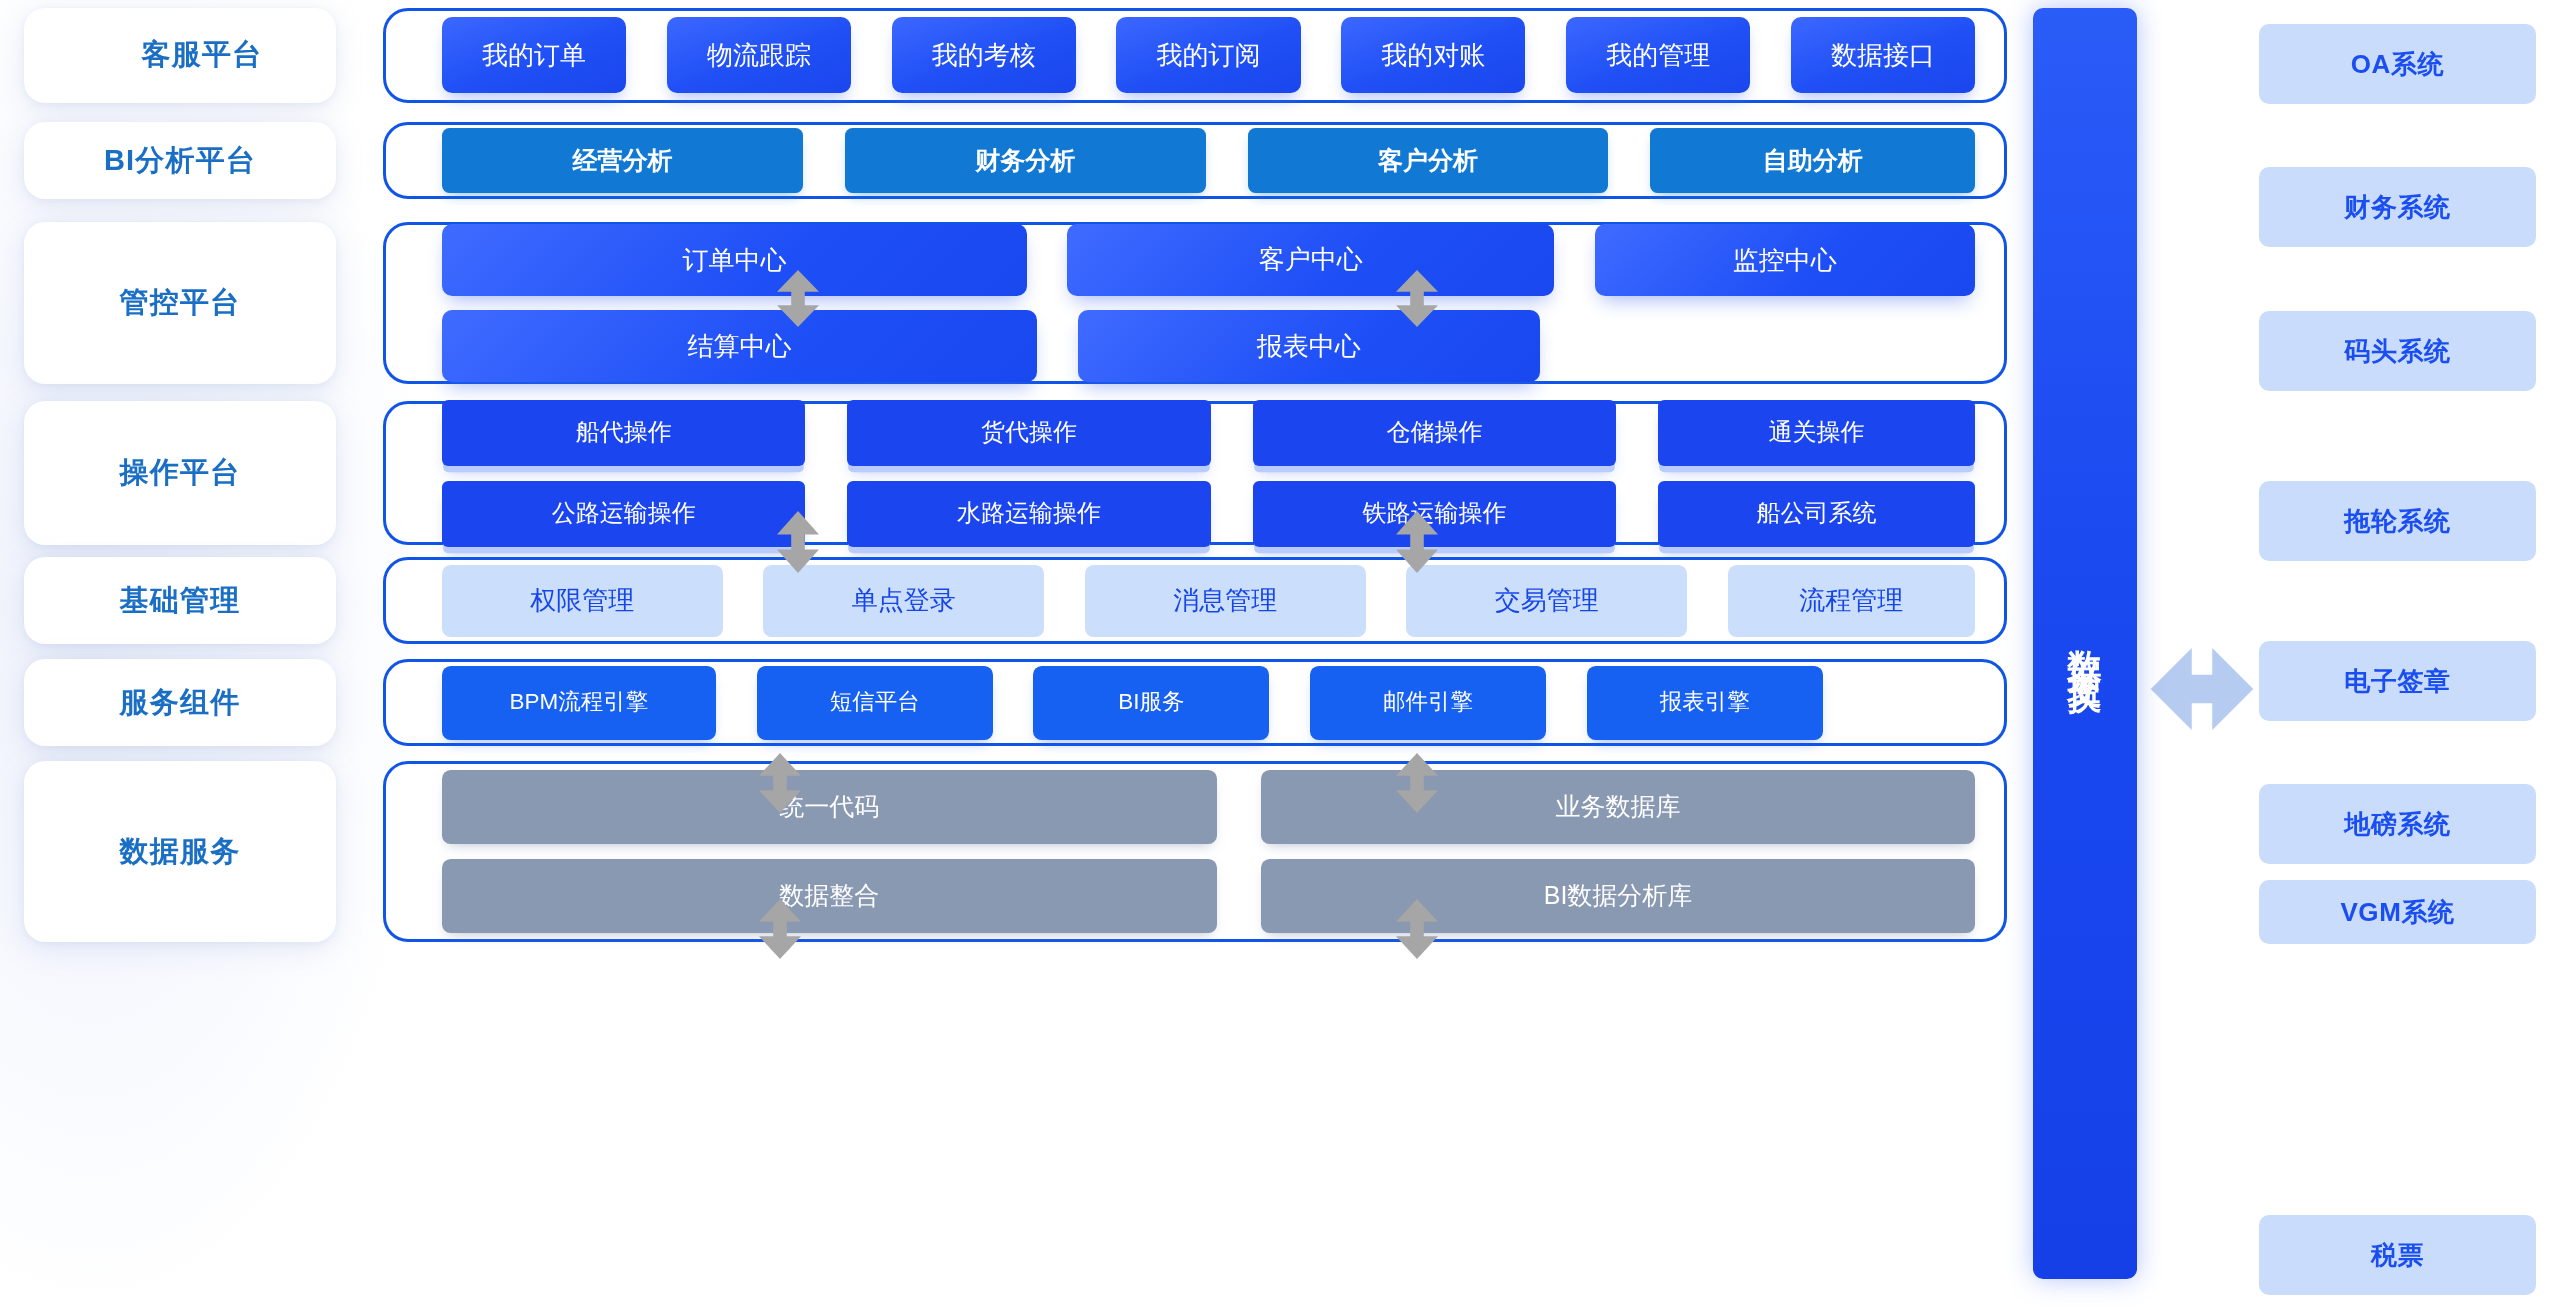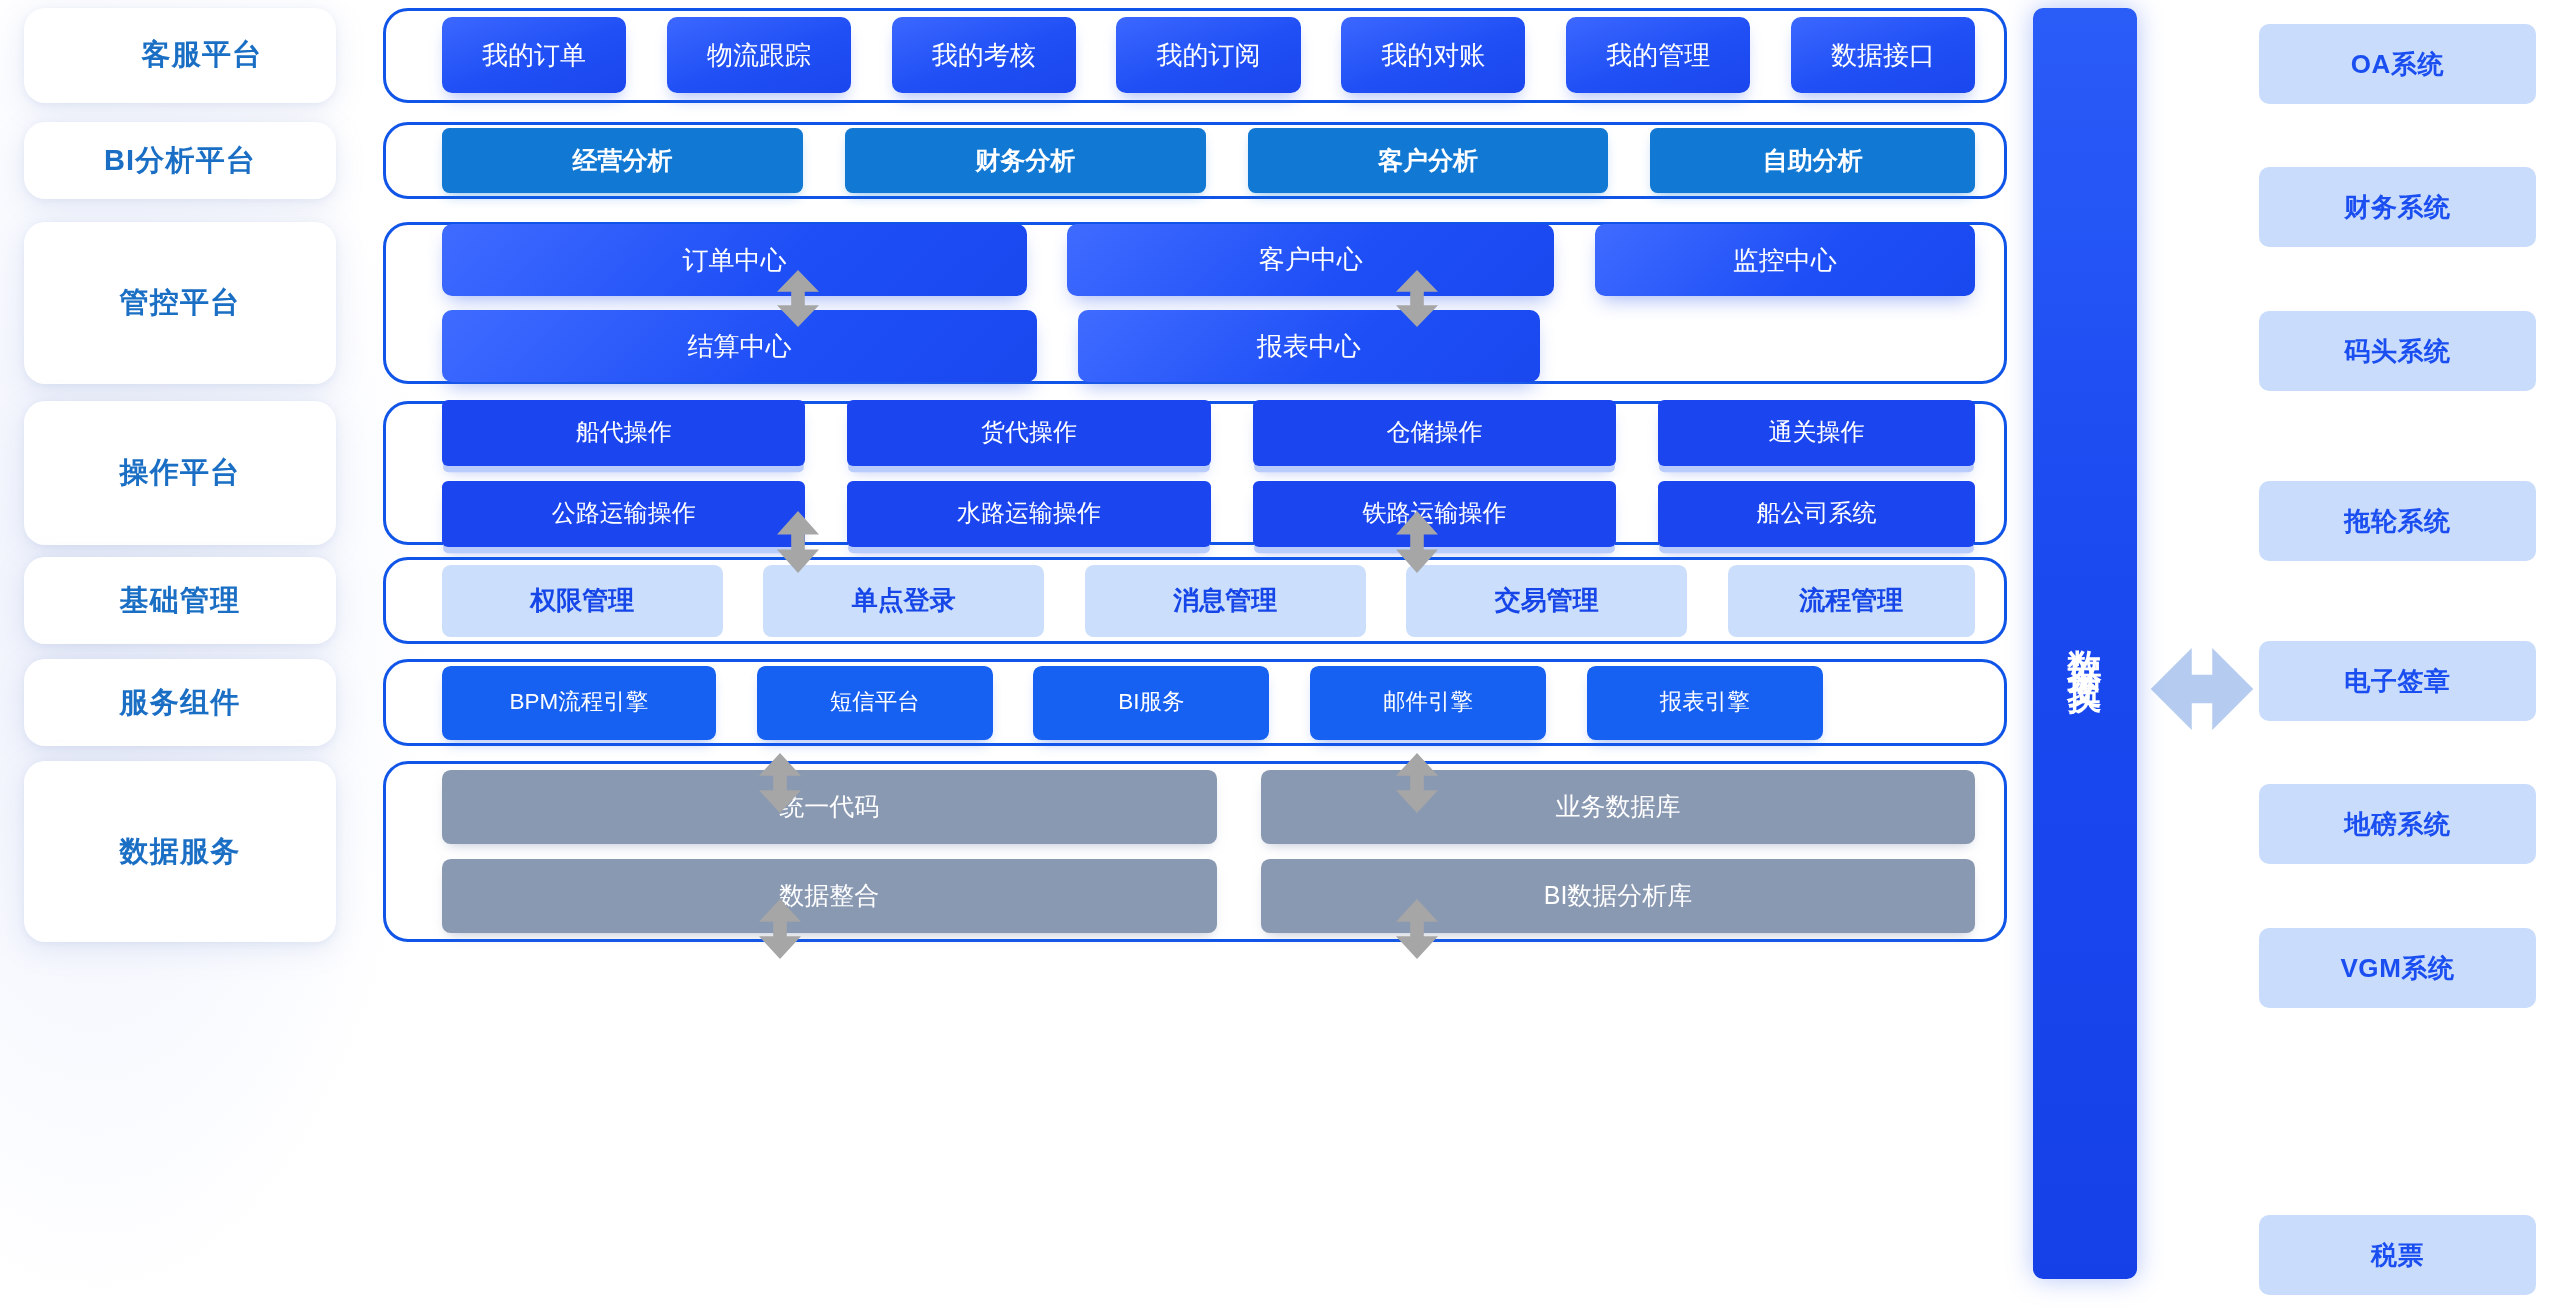--- a/index.html
+++ b/index.html
@@ -90,21 +90,21 @@
     background: #1b46ef;
     border-radius: 6.2px;
     font-size: 24px;
     box-shadow: 0 7.5px 0 -1.2px #b9ccfb, 0 11.2px 13.7px -6.2px rgba(40,80,220,0.35);
   }
   
   .tile-bm {
     height: 72px;
     background: #cbdefb;
     color: #1646e8;
-    font-weight: bold;
+    font-weight: normal;
     font-size: 26px;
     border-radius: 8.7px;
   }
   
   .tile-sc {
     height: 74px;
     background: #1660f2;
     border-radius: 8.7px;
     font-size: 22.5px;
     box-shadow: 0 7.5px 13.7px -6.2px rgba(30,90,235,0.42);
@@ -325,21 +325,21 @@
       </div>
       <div class="sys-card" style="top: 641px; height: 80px;">
         <span class="sys-label">电子签章</span>
       </div>
       <div class="sys-card" style="top: 481px; height: 80px;">
         <span class="sys-label">拖轮系统</span>
       </div>
       <div class="sys-card" style="top: 784px; height: 80px;">
         <span class="sys-label">地磅系统</span>
       </div>
-      <div class="sys-card" style="top: 928px; height: 80px;">
+      <div class="sys-card" style="top: 880px; height: 64px;">
         <span class="sys-label">VGM系统</span>
       </div>
       <div class="sys-card" style="top: 1215px; height: 80px;">
         <span class="sys-label">税票</span>
       </div>
     </div>
 
 </div>
 
 

